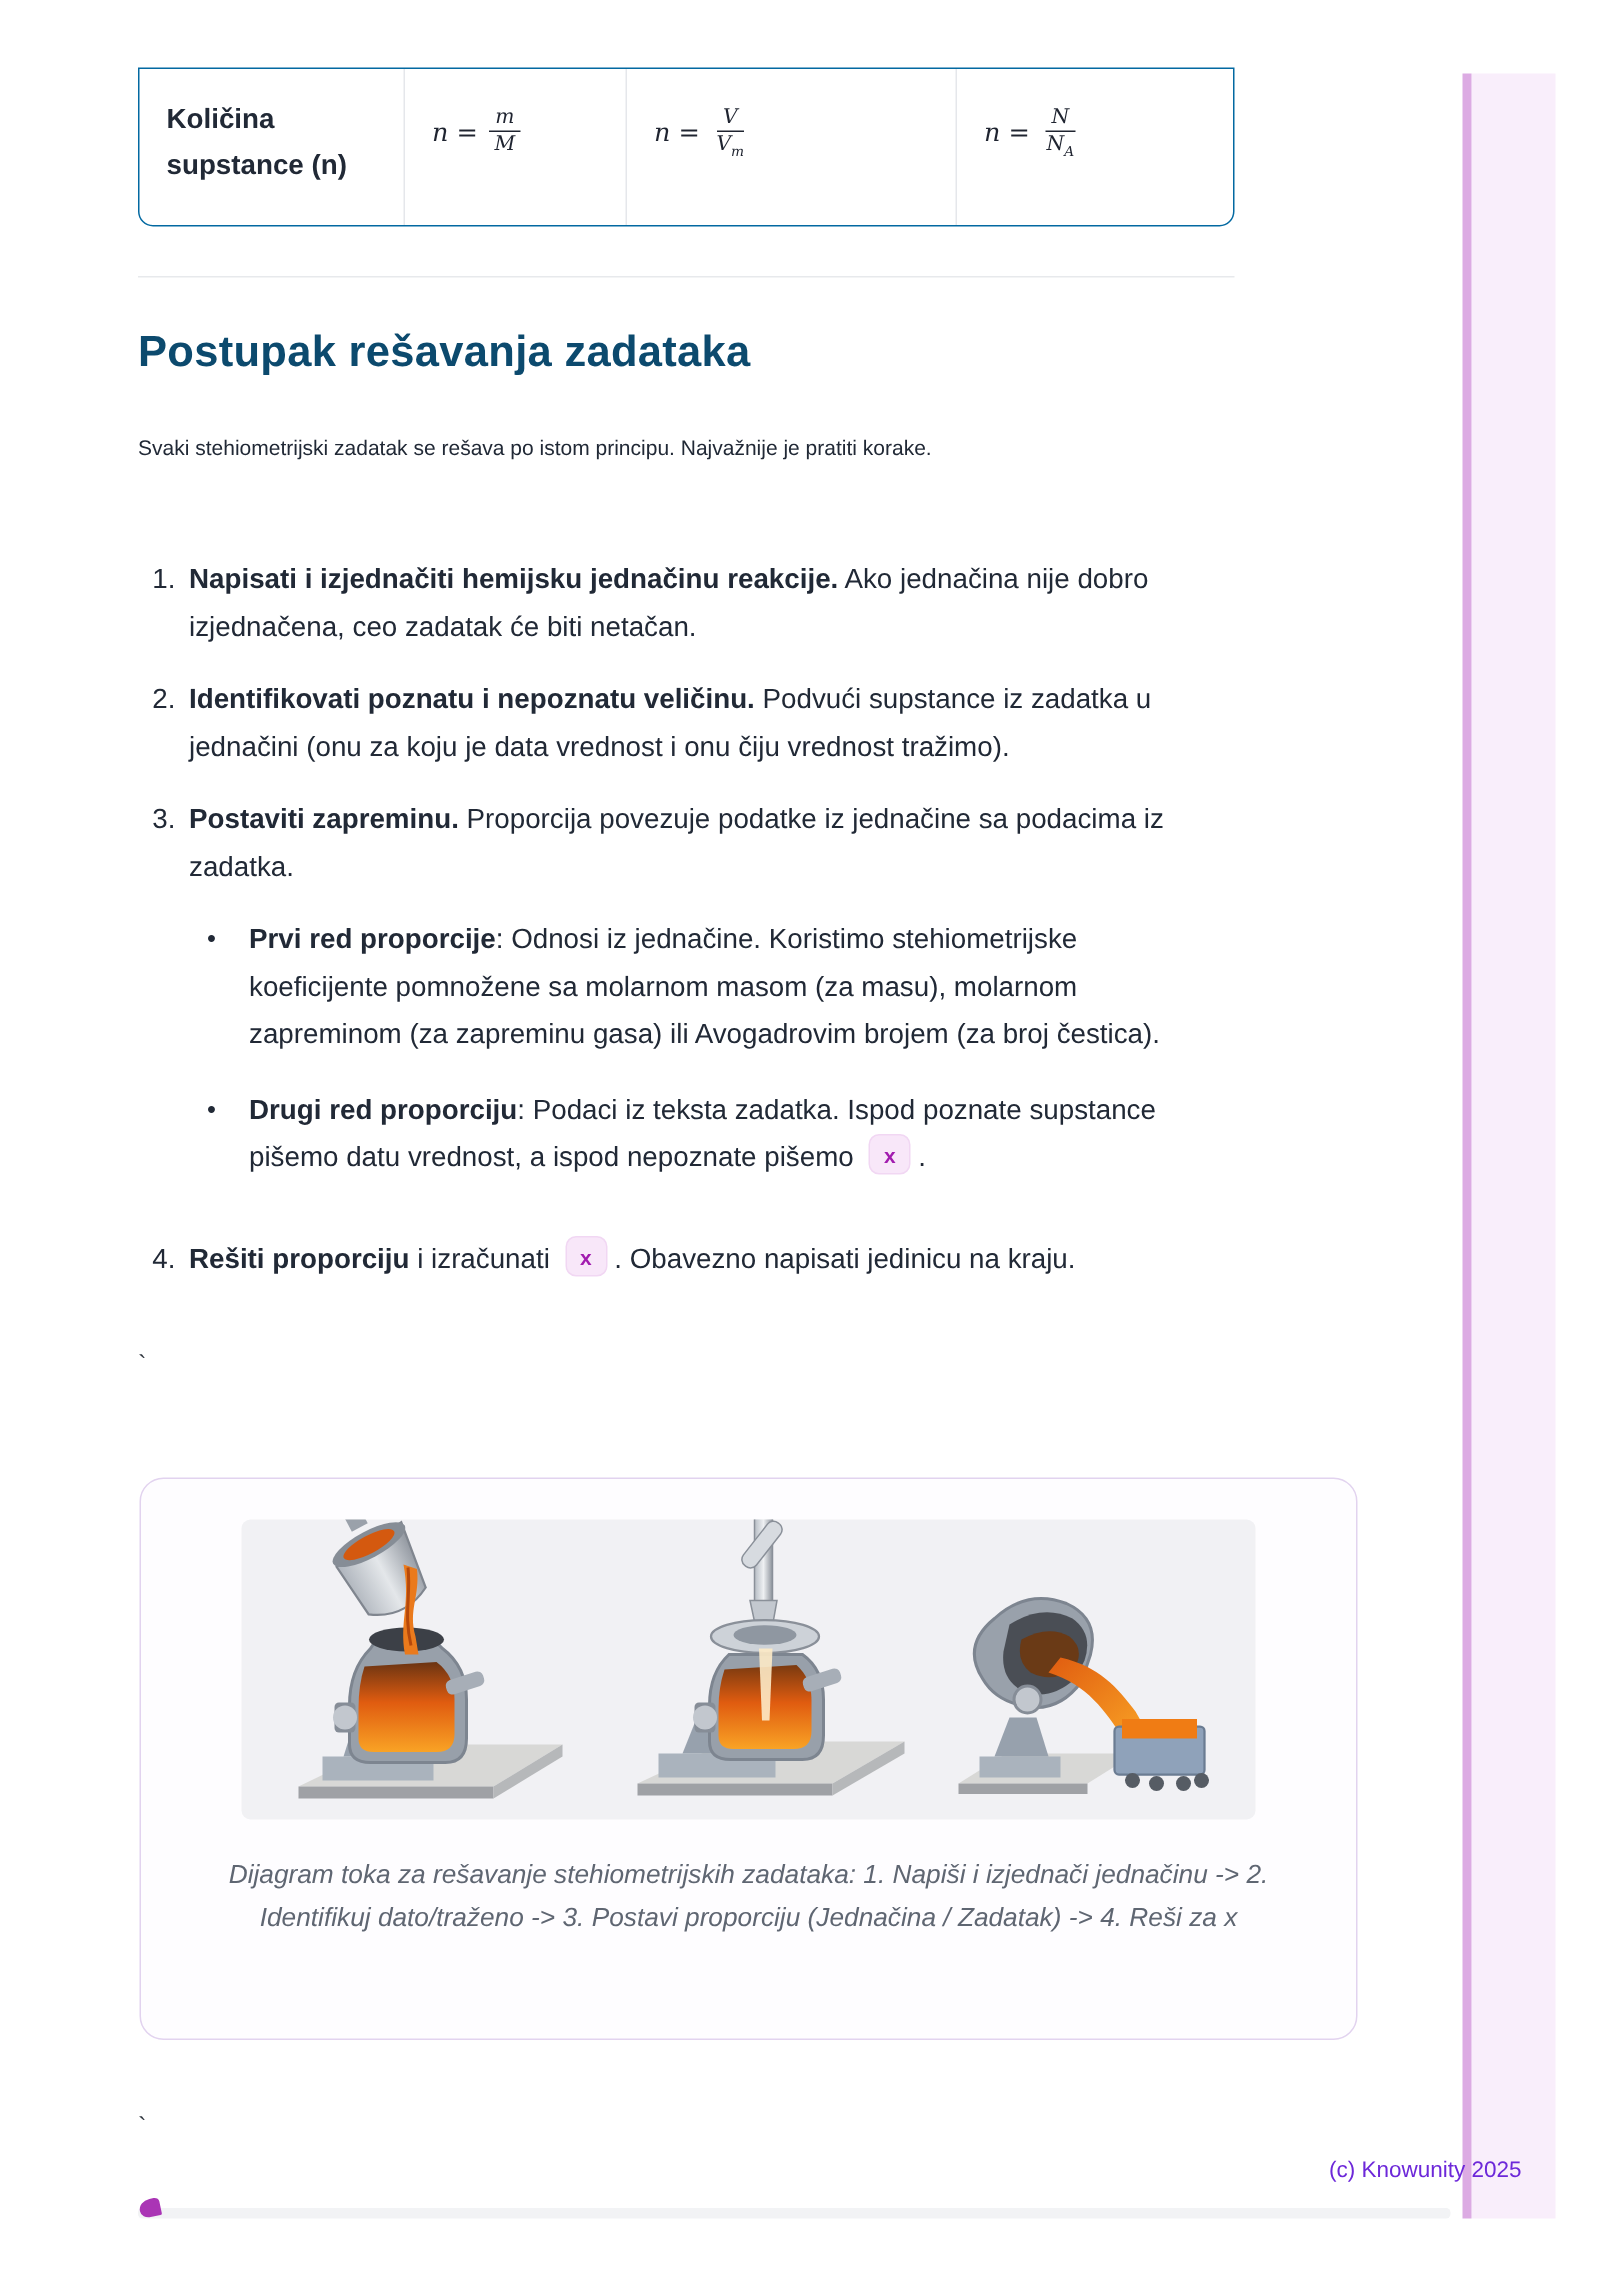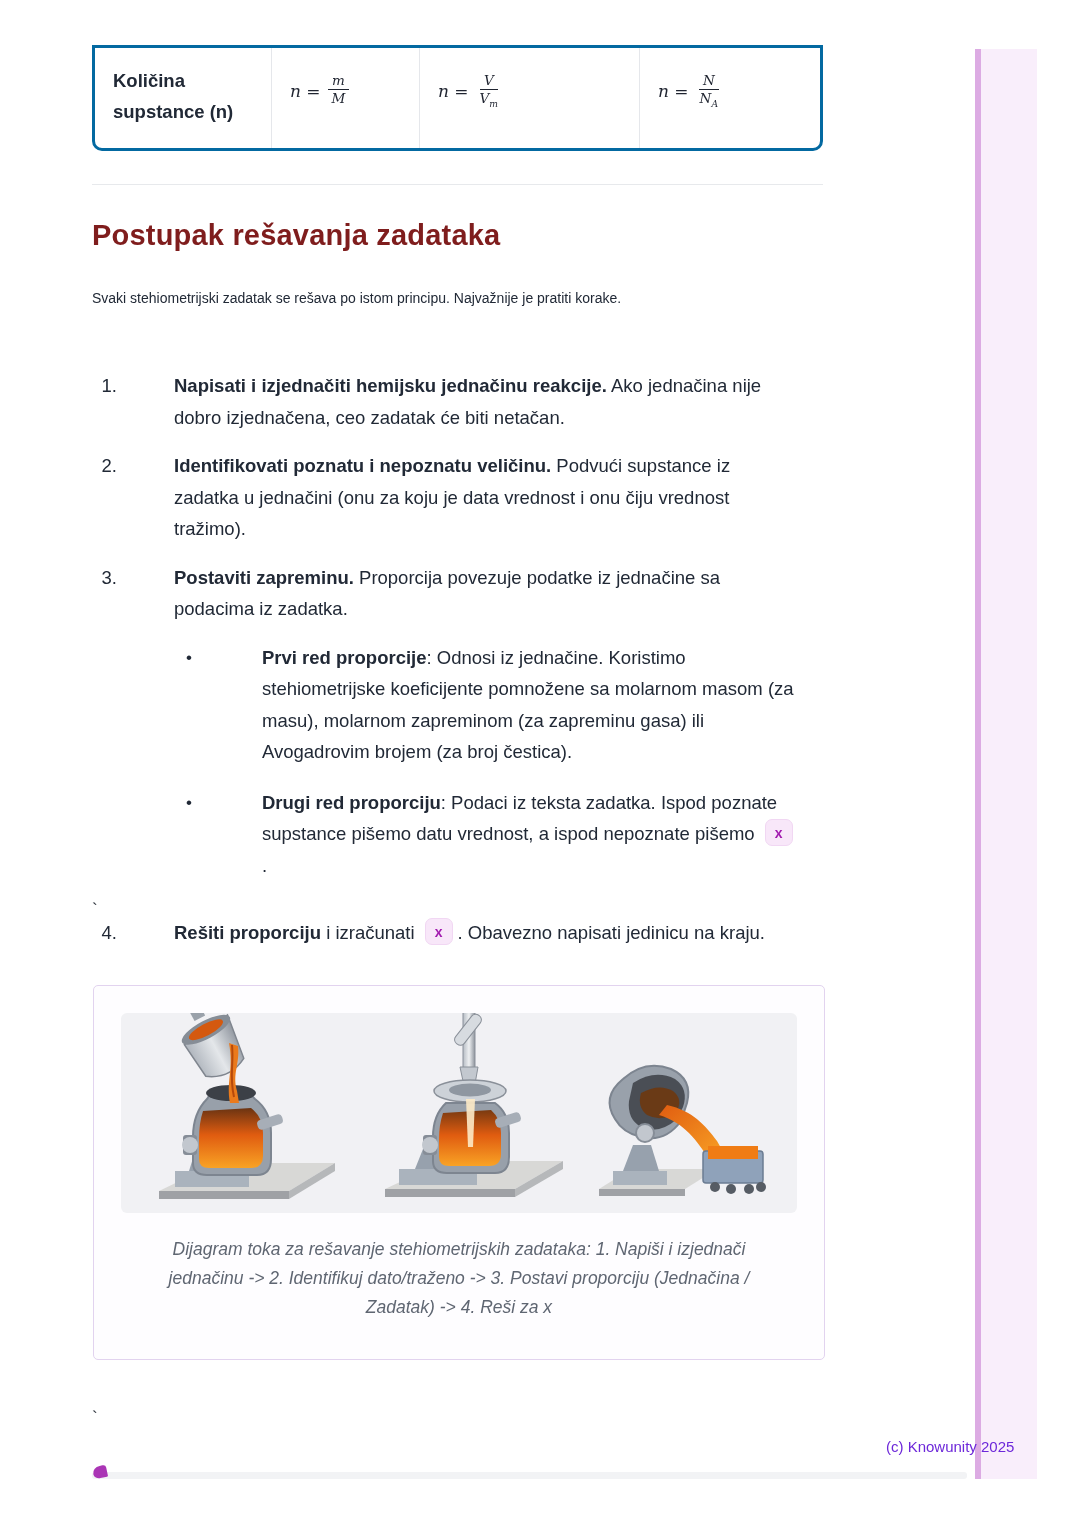--- a/index.html
+++ b/index.html
@@ -5,68 +5,68 @@
   * { margin:0; padding:0; box-sizing:border-box; }
   html,body { background:#ffffff; }
   .page {
     position:relative; width:1080px; height:1528px; overflow:hidden;
     background:#ffffff; font-family:"Liberation Sans", sans-serif; color:#212936;
   }
 
   
   .tablerow {
     position:absolute; left:92px; top:45px; width:731px; height:106px;
-    display:flex; border:3px solid #0369a1; border-radius:0 0 10px 10px;
+    display:flex; border:1px solid #0369a1; border-radius:0 0 10px 10px;
     background:#fff;
   }
   .tcell { border-right:1px solid #e5e7eb; padding:17px 18px; }
   .tcell:last-child { border-right:none; }
   .tcell.c1 { width:177px; font-weight:700; font-size:18.5px; line-height:31px; }
   .tcell.c2 { width:148px; }
   .tcell.c3 { width:220px; }
   .tcell.c4 { flex:1; }
   .formula { font-family:"DejaVu Serif", serif; font-style:italic; font-size:17px;
              color:#1f2430; display:flex; align-items:center; gap:7px; padding-top:8px; }
   .frac { display:inline-flex; flex-direction:column; align-items:center;
           font-size:13.5px; line-height:1.1; }
   .frac .num { padding:0 4px 1px; border-bottom:1.2px solid #1f2430; }
   .frac .den { padding:1px 4px 0; }
   .frac sub, .den sub { font-size:0.68em; font-style:italic; }
 
   .divider { position:absolute; left:92px; top:184px; width:731px; height:1px; background:#e7e9ec; }
 
   
   .heading { position:absolute; left:92px; top:219px; font-size:29px; font-weight:700;
-             letter-spacing:0.2px; color:#7f1d1d; }
+             letter-spacing:0.2px; color:#0c4a6e; }
   .intro { position:absolute; left:92px; top:282px; width:740px; font-size:14px; line-height:32px; }
 
   
   .steps { position:absolute; left:92px; top:370px; width:706px; font-size:18.5px; line-height:31.5px; }
   .step { display:flex; margin-bottom:17px; }
   .step .no { width:25px; text-align:right; margin-right:9px; flex:none; }
-  .step .body { flex:1;margin-left:48px; }
+  .step .body { flex:1; }
   b { font-weight:700; }
   .bullets { margin:17px 0 4px 0; }
   .bullet { display:flex; margin-bottom:19px; }
   .bullet .dot { width:14px; margin:0 14px 0 12px; flex:none; font-size:17px; }
   .bullet .body { flex:1; }
   .codex {
     display:inline-block; background:#f8e7f9; border:1px solid #f1d7f3; color:#a21caf;
     font-weight:700; font-size:14px; line-height:1; padding:6px 9px 5px; border-radius:7px;
     margin:0 5px; vertical-align:2px;
   }
 
   .stray { position:absolute; left:92px; font-size:17px; color:#30363f; }
   .stray.s1 { top:900px; }
   .stray.s2 { top:1408px; }
 
   
   .card {
-    position:absolute; left:93px; top:985px; width:732px; height:375px;
-    border:1.5px solid #e2d3ef; border-radius:5px; background:#fefdff;
+    position:absolute; left:93px; top:985px; width:812px; height:375px;
+    border:1.5px solid #e2d3ef; border-radius:16px; background:#fefdff;
   }
   .imgarea {
     margin:27px auto 0; width:676px; height:200px; background:#f1f1f4; border-radius:6px;
     display:flex; justify-content:space-between; align-items:flex-end;
     padding:6px 14px 10px 10px; overflow:hidden;
   }
   .caption {
     margin-top:22px; padding:0 52px; text-align:center;
     font-style:italic; font-size:17.5px; line-height:29px; color:#5f6672;
   }

